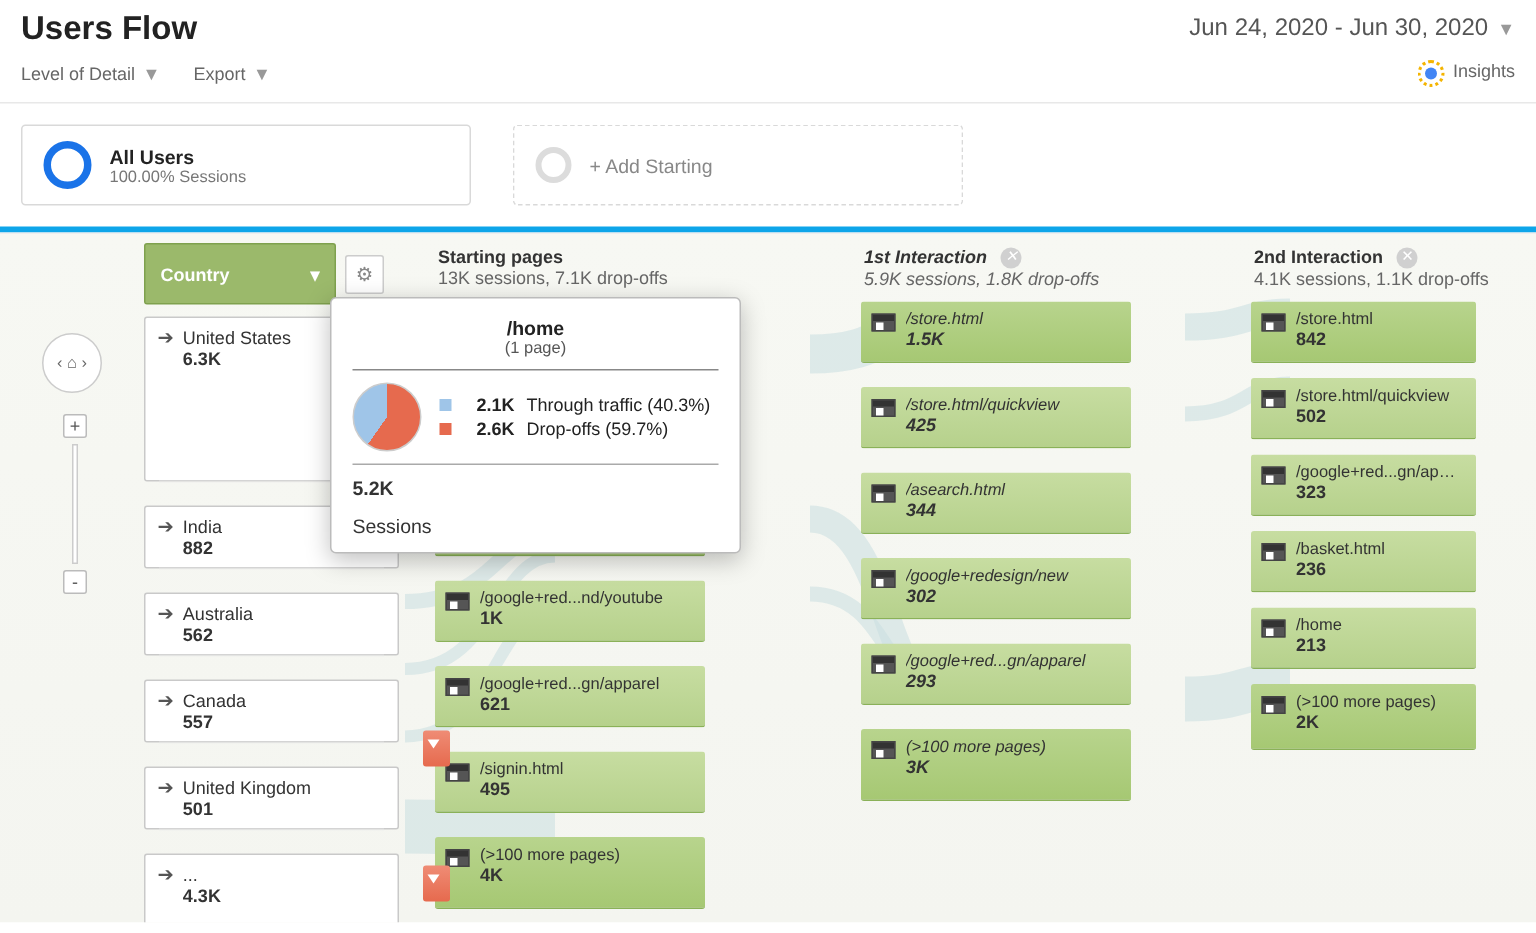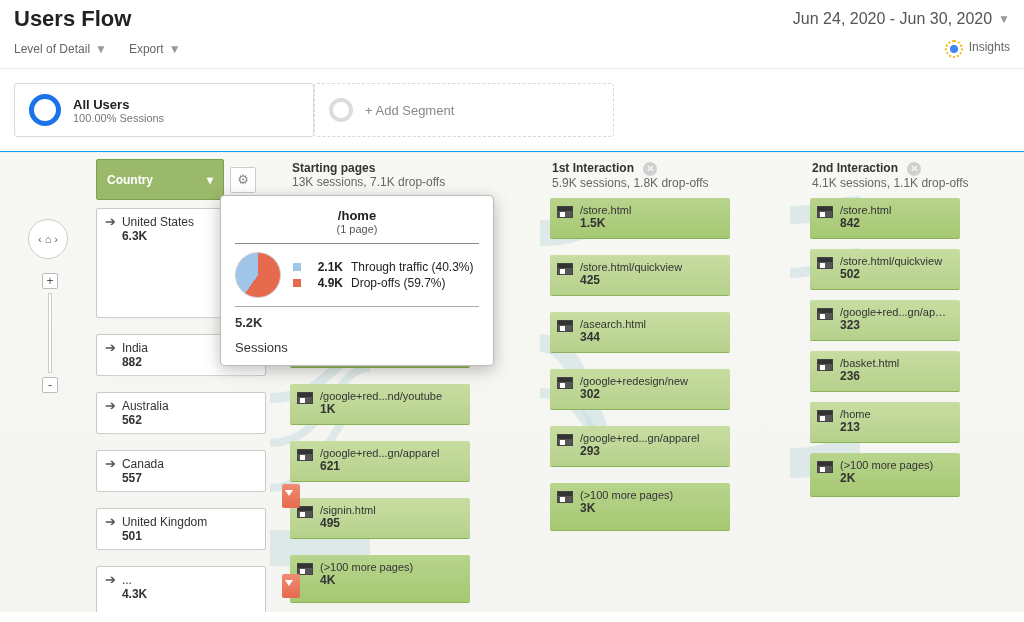--- a/index.html
+++ b/index.html
@@ -50,23 +50,23 @@
     border:2px dotted #f4b400;
     position:relative;
   }
   .insights-icon::after{
     content:""; position:absolute; left:3px; top:3px;
     width:8px; height:8px; border-radius:50%; background:#4285f4;
   }
 
   
   .segment-bar {
-    display:flex; gap:0;
+    display:flex; gap:28px;
     padding:14px;
-    border-bottom:1px solid #0ea5e9;
+    border-bottom:4px solid #0ea5e9;
   }
   .seg-chip {
     width:300px; height:54px;
     border:1px solid #d9d9d9; border-radius:3px;
     display:flex; align-items:center; padding:0 14px; gap:12px;
   }
   .seg-chip.all .ring{
     width:32px; height:32px; border-radius:50%;
     border:5px solid #1a73e8;
   }
@@ -256,21 +256,21 @@
 <div class="segment-bar">
   <div class="seg-chip all">
     <div class="ring"></div>
     <div>
       <div class="seg-main">All Users</div>
       <div class="seg-sub">100.00% Sessions</div>
     </div>
   </div>
   <div class="seg-chip add">
     <div class="ring"></div>
-    <div class="seg-add-text">+ Add Segment</div>
+    <div class="seg-add-text">+ Add Starting</div>
   </div>
 </div>
 
 <div class="flow-area">
 
   <svg class="ribbons">
     <path class="rib" d="M270,80 C330,80 330,90 370,90" stroke-width="70"></path>
     <path class="rib" d="M270,200 C330,200 330,180 370,180" stroke-width="16"></path>
     <path class="rib" d="M270,245 C330,245 330,200 370,200" stroke-width="10"></path>
     <path class="rib" d="M270,290 C330,290 330,215 370,215" stroke-width="8"></path>
@@ -396,21 +396,21 @@
       <div class="chip" style="height:48px;">
         <span class="chip-icon"></span>
         <div class="chip-label">(&gt;100 more pages)</div>
         <div class="chip-val">4K</div>
       </div>
 
       <div class="drop" style="left:186px; top:100px;"></div>
       <div class="drop" style="left:186px; top:415px;"></div>
     </div>
 
-    <div class="col" style="width:200px; min-width:200px; margin-left:44px;">
+    <div class="col" style="width:200px; min-width:200px; margin-left:68px;font-style:italic;">
       <div class="col-head">
         <span class="hdr">1st Interaction</span>
         <span class="col-x">✕</span><br>
         <span class="sub">5.9K sessions, 1.8K drop-offs</span>
       </div>
       <div class="chip">
         <span class="chip-icon"></span>
         <div class="chip-label">/store.html</div>
         <div class="chip-val">1.5K</div>
       </div>
@@ -488,21 +488,21 @@
     <div class="hc-body">
       <div class="pie"></div>
       <div class="hc-lines">
         <div class="hc-line">
           <span class="sq blue"></span>
           <span class="hc-bold">2.1K</span>
           <span>Through traffic (40.3%)</span>
         </div>
         <div class="hc-line">
           <span class="sq red"></span>
-          <span class="hc-bold">4.9K</span>
+          <span class="hc-bold">2.6K</span>
           <span>Drop-offs (59.7%)</span>
         </div>
       </div>
     </div>
     <div class="hc-sessions">
       <span>5.2K</span>
       <span style="font-weight:400;">Sessions</span>
     </div>
   </div>
 

